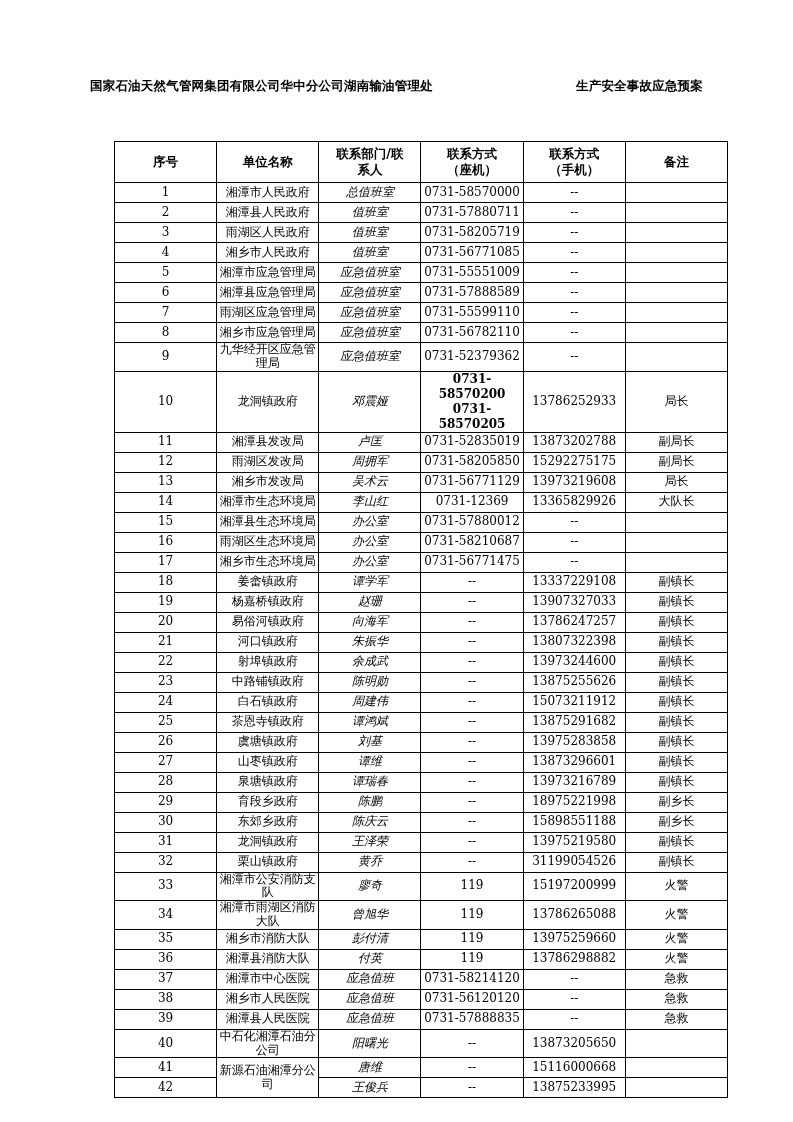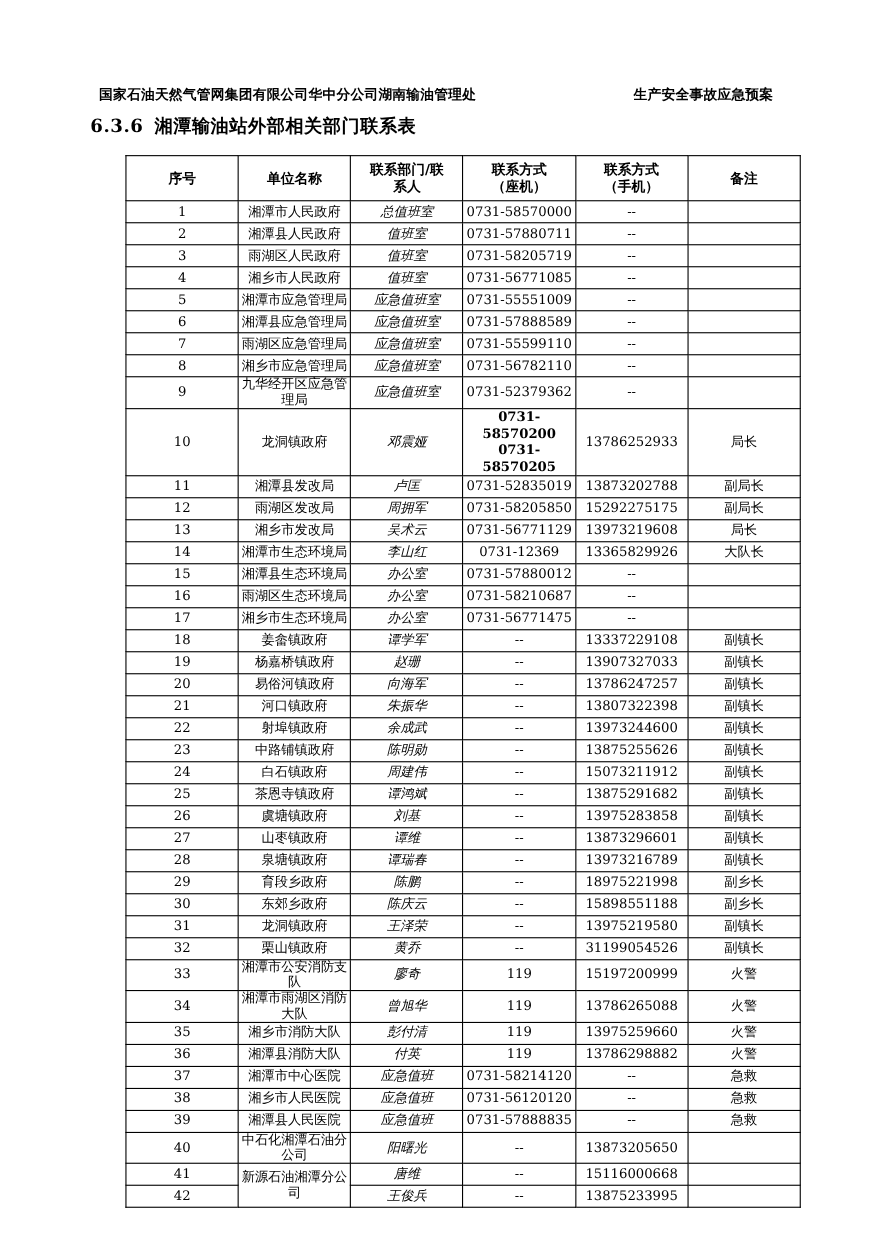--- a/index.html
+++ b/index.html
@@ -98,23 +98,20 @@
 </head>
 <body>
 
 <div class="page">
 
   <div class="header">
     <span class="hl">国家石油天然气管网集团有限公司华中分公司湖南输油管理处</span>
     <span class="hr">生产安全事故应急预案</span>
   </div>
 
-  <div class="section-title">
-    <span class="num">6.3.6</span><span>湘潭输油站外部相关部门联系表</span>
-  </div>
 
   <div class="table-wrap">
     <table class="main">
       <thead>
         <tr>
           <th class="idx">
               <span class="two-line">序号</span>
             </th>
           <th class="unit">
               <span class="two-line">单位名称</span>

